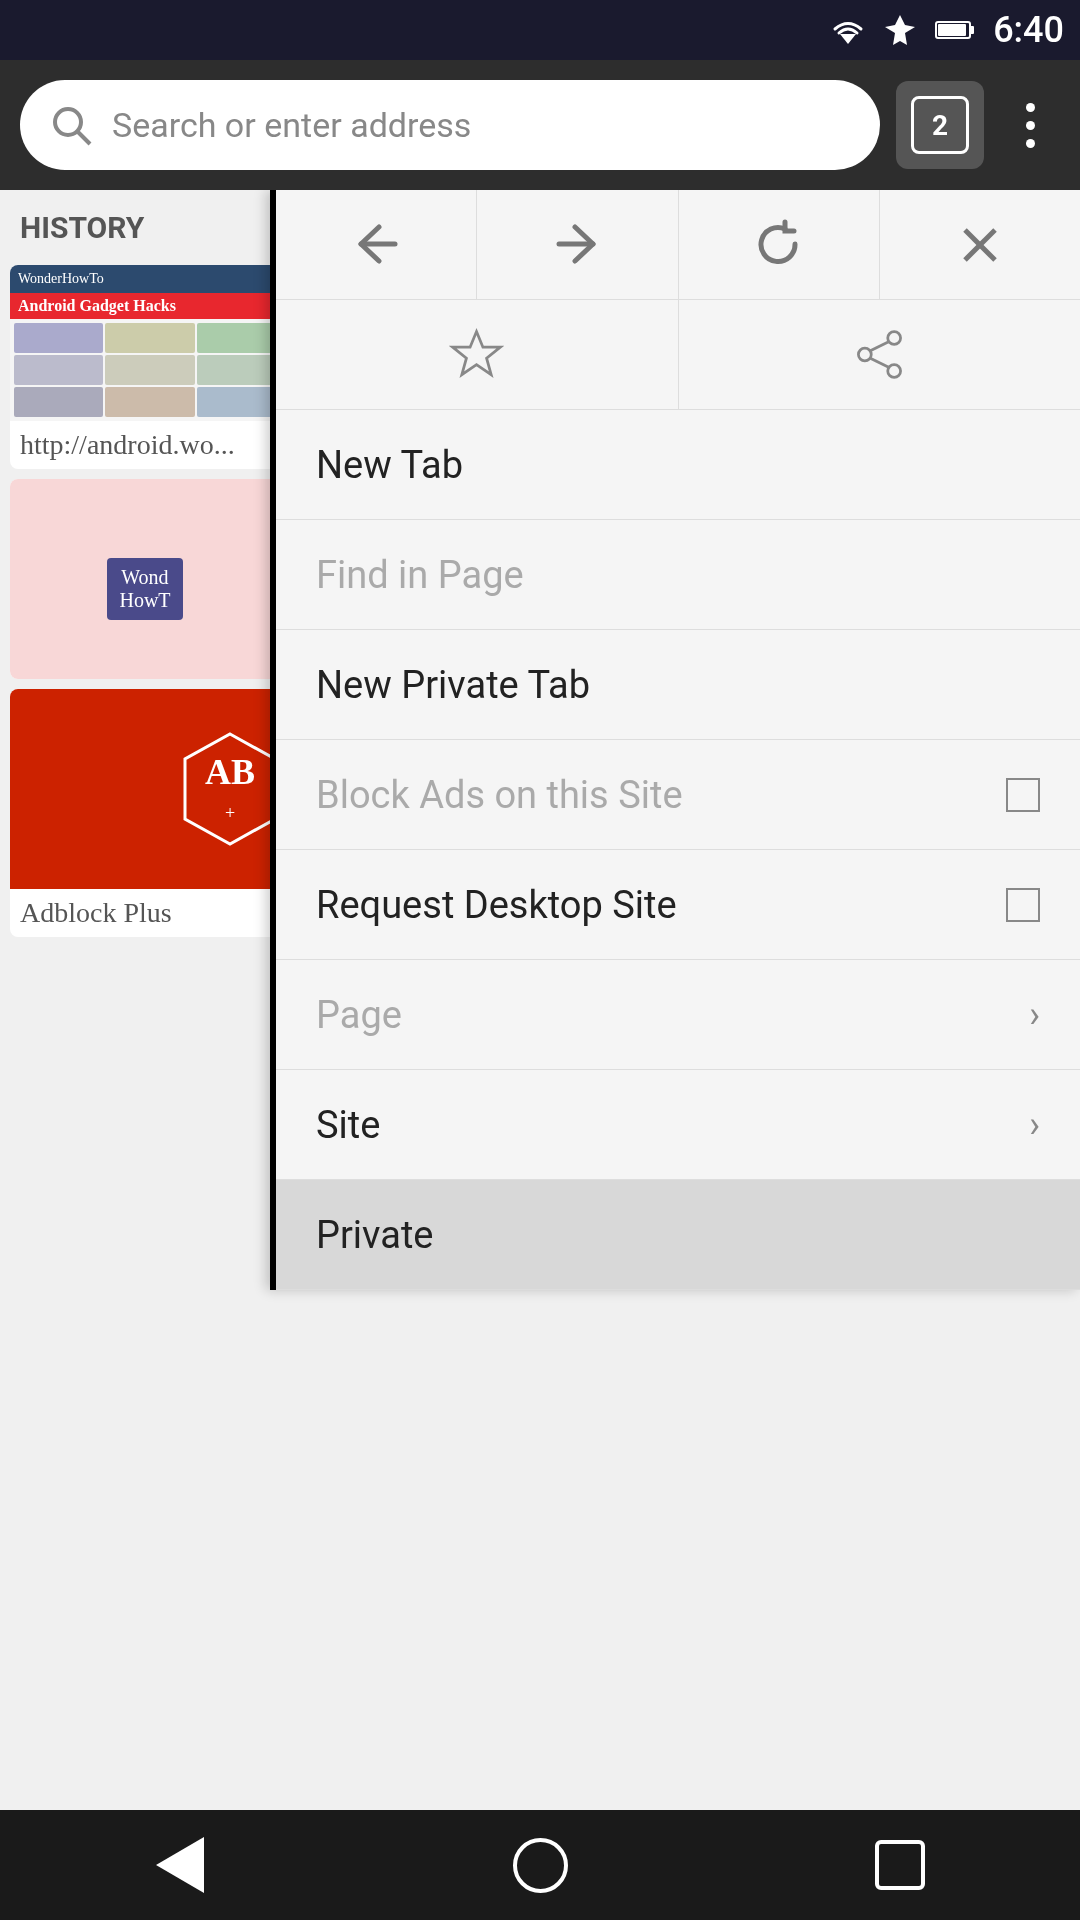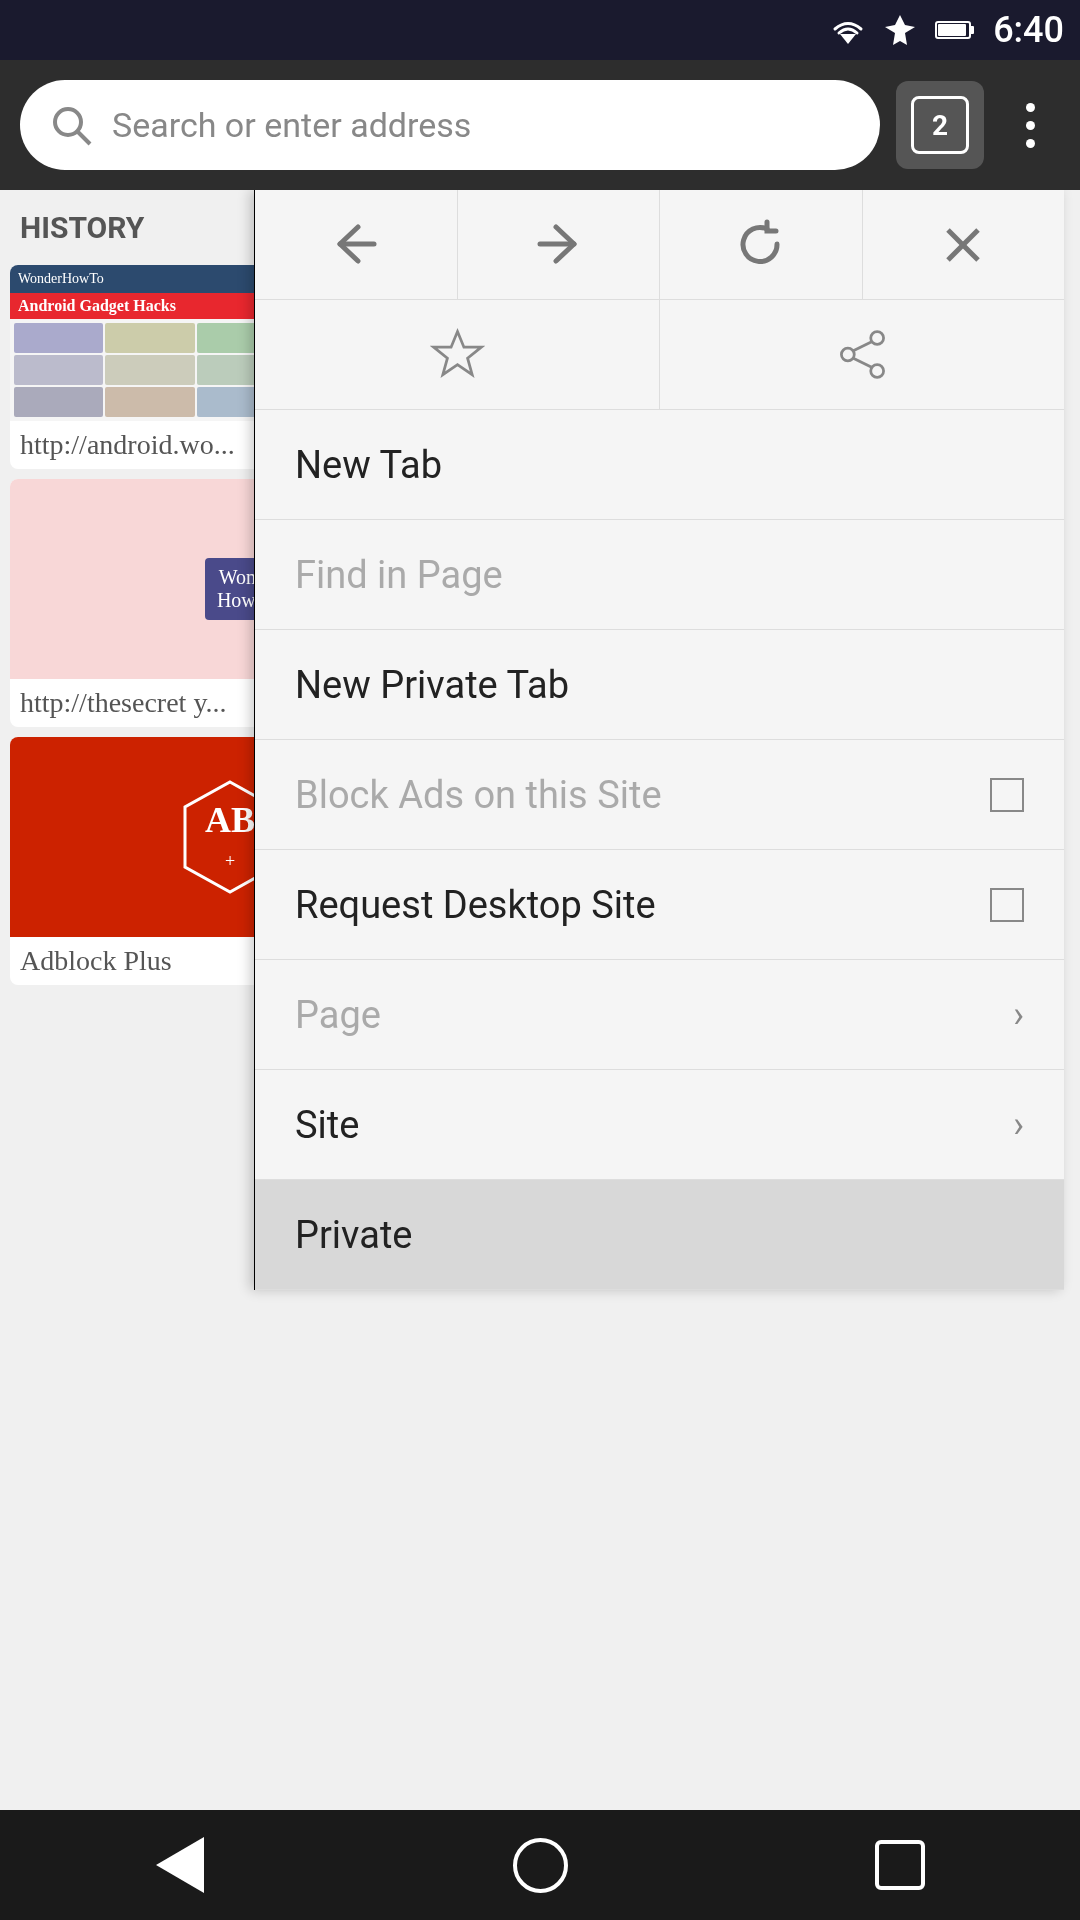--- a/index.html
+++ b/index.html
@@ -210,24 +210,24 @@
       height: 100%;
       display: flex;
       align-items: center;
       justify-content: flex-end;
     }
 
     
     .dropdown-menu {
       position: absolute;
       top: 0;
-      right: 16px;
+      right: 0;
       width: 810px;
       background: #f5f5f5;
-      border-left: 1px solid #000000;
+      border-left: 6px solid #000000;
       box-shadow: -4px 0 12px rgba(0,0,0,0.2);
       z-index: 100;
     }
 
     
     .nav-row {
       display: flex;
       align-items: center;
       height: 110px;
       border-bottom: 1px solid #ddd;
@@ -412,25 +412,24 @@
           <div class="thumb-cell" style="background:#aab;"></div>
           <div class="thumb-cell" style="background:#cba;"></div>
           <div class="thumb-cell" style="background:#abc;"></div>
         </div>
       </div>
       <div class="history-url">http://android.wo...</div>
     </div>
 
     <div class="history-item">
       <div class="history-thumb">
-        <div class="thumb-pink" style="height:220px;">
+        <div class="thumb-pink" style="height:220px;justify-content:center;">
           <div class="thumb-wonder-logo">Wond<br>HowT</div>
         </div>
       </div>
-      <div class="history-url">http://thesecret y...</div>
     </div>
 
     <div class="history-item">
       <div class="history-thumb">
         <div class="thumb-adblock" style="height:200px;">
 
           <svg width="120" height="120" viewBox="0 0 120 120">
             <polygon points="60,5 105,30 105,90 60,115 15,90 15,30" fill="#cc2200" stroke="white" stroke-width="3"></polygon>
             <text x="60" y="55" text-anchor="middle" fill="white" font-size="36" font-weight="bold">AB</text>
             <text x="60" y="90" text-anchor="middle" fill="white" font-size="18">+</text>

